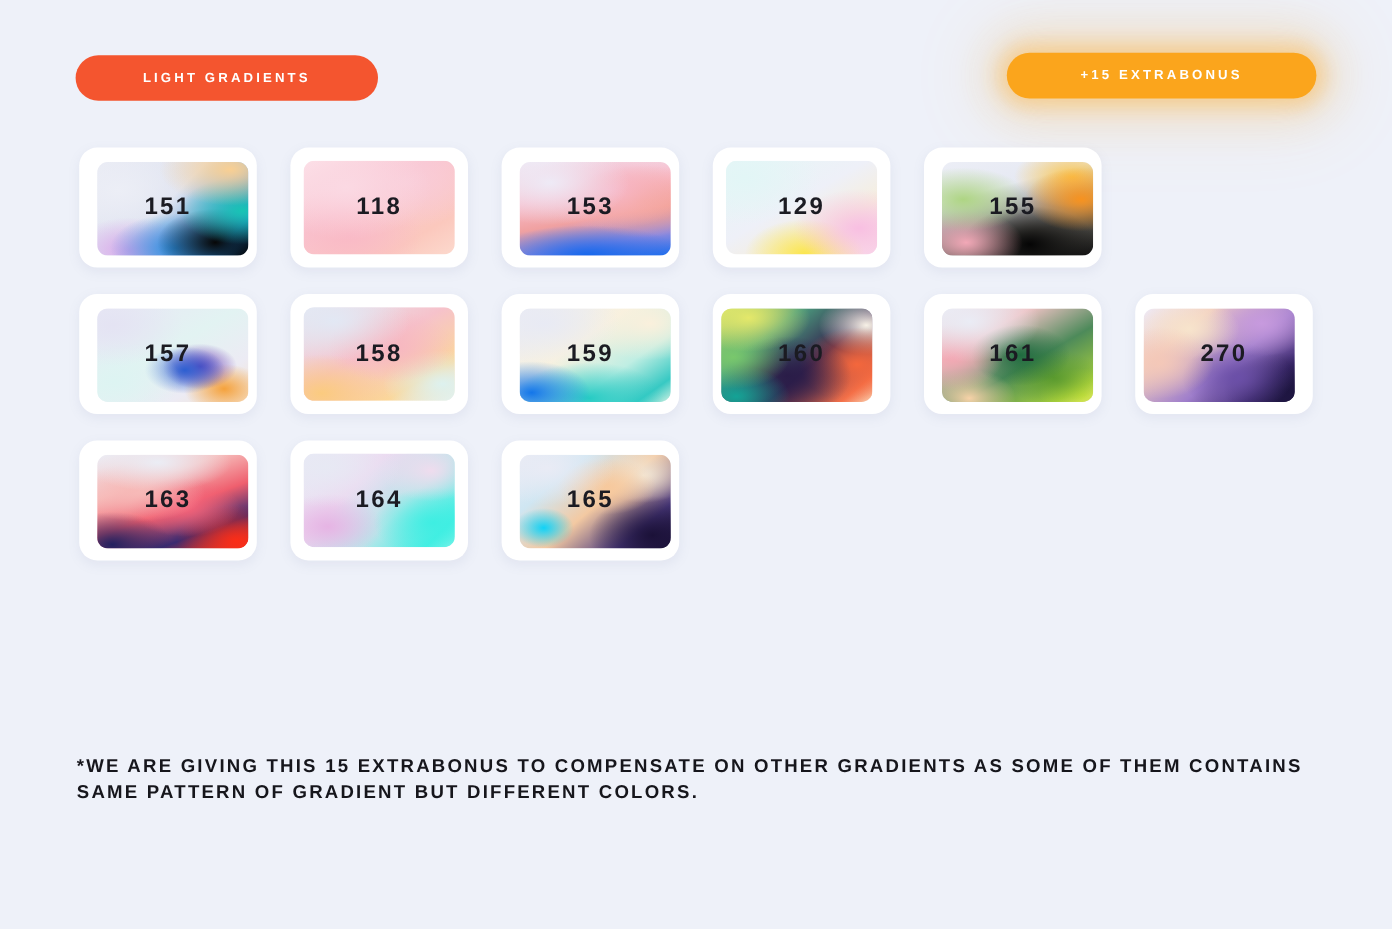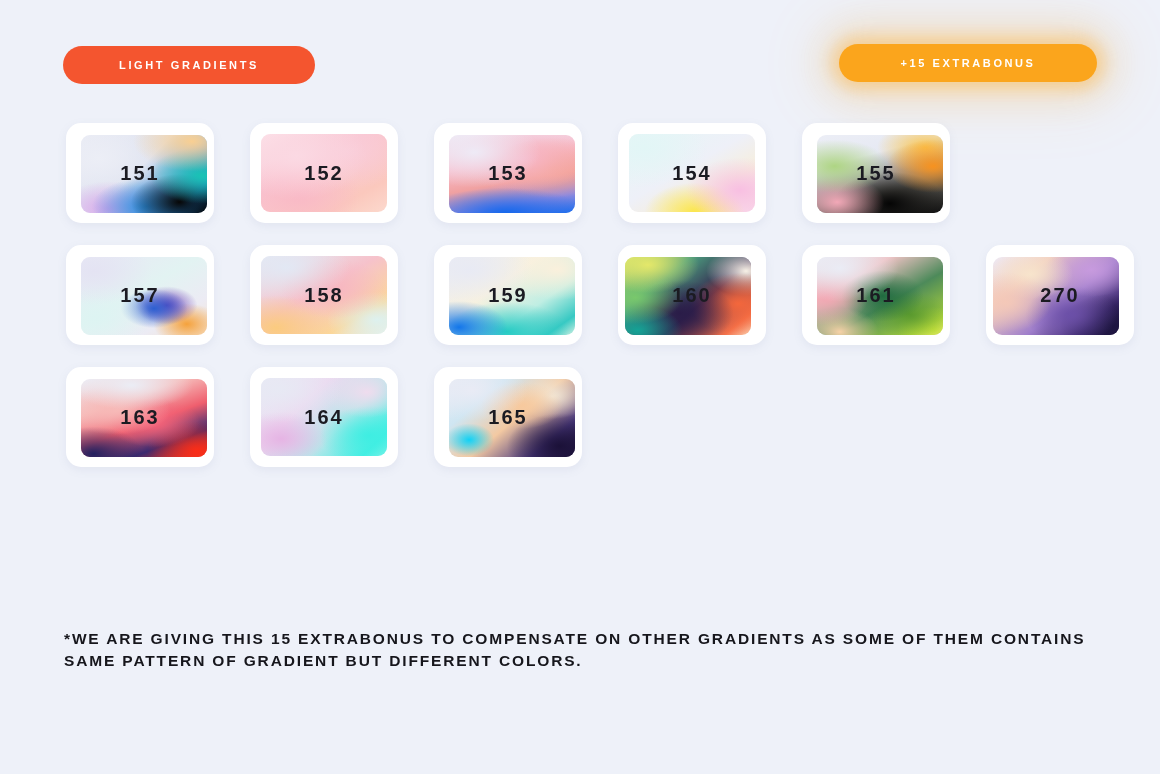--- a/index.html
+++ b/index.html
@@ -57,21 +57,21 @@
 
   
   .grid {
     position: absolute;
     left: 66px;
     top: 123px;
     width: 1030px;
   }
   .row {
     display: flex;
-    gap: 36px;
+    gap: 28px;
     margin-bottom: 22px;
   }
   .card {
     position: relative;
     width: 148px;
     height: 100px;
     background: #ffffff;
     border-radius: 15px;
     box-shadow: 0 3px 10px rgba(120,130,165,0.10);
     flex: 0 0 auto;
@@ -136,33 +136,33 @@
       <div class="card off-right">
         <div class="swatch">
           <div class="swatch-fill" style="background: radial-gradient(85% 70% at 88% 8%, rgb(249, 207, 146) 0%, rgba(249, 207, 146, 0) 55%), radial-gradient(70% 60% at 96% 52%, rgb(24, 196, 180) 0%, rgba(24, 196, 180, 0) 60%), radial-gradient(62% 58% at 78% 86%, rgb(7, 7, 7) 0%, rgba(7, 7, 7, 0) 62%), radial-gradient(70% 60% at 52% 92%, rgb(43, 143, 224) 0%, rgba(43, 143, 224, 0) 62%), radial-gradient(62% 55% at 22% 95%, rgb(217, 166, 234) 0%, rgba(217, 166, 234, 0) 65%), radial-gradient(70% 70% at 14% 30%, rgb(236, 238, 246) 0%, rgba(236, 238, 246, 0) 70%), linear-gradient(135deg, rgb(233, 235, 244) 0%, rgb(223, 227, 240) 45%, rgb(28, 120, 201) 85%, rgb(0, 0, 0) 100%);"></div>
         </div>
         <div class="num">151</div>
       </div>
       <div class="card off-mid">
         <div class="swatch">
           <div class="swatch-fill" style="background: radial-gradient(80% 80% at 28% 28%, rgb(251, 217, 227) 0%, rgba(251, 217, 227, 0) 70%), radial-gradient(75% 70% at 68% 22%, rgb(249, 205, 217) 0%, rgba(249, 205, 217, 0) 70%), radial-gradient(70% 70% at 30% 78%, rgb(249, 185, 198) 0%, rgba(249, 185, 198, 0) 70%), linear-gradient(150deg, rgb(252, 227, 234) 0%, rgb(249, 197, 209) 40%, rgb(251, 200, 189) 78%, rgb(252, 217, 205) 100%);"></div>
         </div>
-        <div class="num">152</div>
+        <div class="num">118</div>
       </div>
       <div class="card off-right">
         <div class="swatch">
           <div class="swatch-fill" style="background: radial-gradient(75% 65% at 20% 22%, rgb(238, 234, 246) 0%, rgba(238, 234, 246, 0) 70%), radial-gradient(80% 60% at 58% 30%, rgb(247, 183, 200) 0%, rgba(247, 183, 200, 0) 70%), radial-gradient(70% 55% at 82% 42%, rgb(244, 161, 143) 0%, rgba(244, 161, 143, 0) 70%), radial-gradient(90% 45% at 45% 100%, rgb(23, 104, 236) 0%, rgba(23, 104, 236, 0) 72%), linear-gradient(170deg, rgb(239, 234, 245) 0%, rgb(248, 188, 203) 35%, rgb(240, 161, 161) 58%, rgb(143, 138, 222) 80%, rgb(31, 111, 238) 100%);"></div>
         </div>
         <div class="num">153</div>
       </div>
       <div class="card off-mid">
         <div class="swatch">
           <div class="swatch-fill" style="background: radial-gradient(70% 70% at 12% 18%, rgb(226, 246, 246) 0%, rgba(226, 246, 246, 0) 72%), radial-gradient(62% 60% at 88% 72%, rgb(248, 191, 226) 0%, rgba(248, 191, 226, 0) 70%), radial-gradient(55% 52% at 52% 100%, rgb(251, 230, 76) 0%, rgba(251, 230, 76, 0) 72%), linear-gradient(150deg, rgb(230, 246, 246) 0%, rgb(238, 240, 248) 45%, rgb(246, 238, 221) 70%, rgb(249, 217, 236) 100%);"></div>
         </div>
-        <div class="num">154</div>
+        <div class="num">129</div>
       </div>
       <div class="card off-right">
         <div class="swatch">
           <div class="swatch-fill" style="background: radial-gradient(70% 55% at 14% 40%, rgb(174, 213, 131) 0%, rgba(174, 213, 131, 0) 62%), radial-gradient(55% 50% at 16% 86%, rgb(242, 168, 183) 0%, rgba(242, 168, 183, 0) 68%), radial-gradient(60% 55% at 92% 40%, rgb(247, 146, 31) 0%, rgba(247, 146, 31, 0) 62%), radial-gradient(58% 50% at 86% 16%, rgb(251, 198, 79) 0%, rgba(251, 198, 79, 0) 66%), radial-gradient(68% 62% at 58% 88%, rgb(5, 5, 5) 0%, rgba(5, 5, 5, 0) 66%), linear-gradient(165deg, rgb(236, 238, 246) 0%, rgb(230, 233, 243) 30%, rgb(92, 90, 84) 70%, rgb(18, 18, 18) 100%);"></div>
         </div>
         <div class="num">155</div>
       </div>
     </div>
     <div class="row">
       <div class="card off-right">

